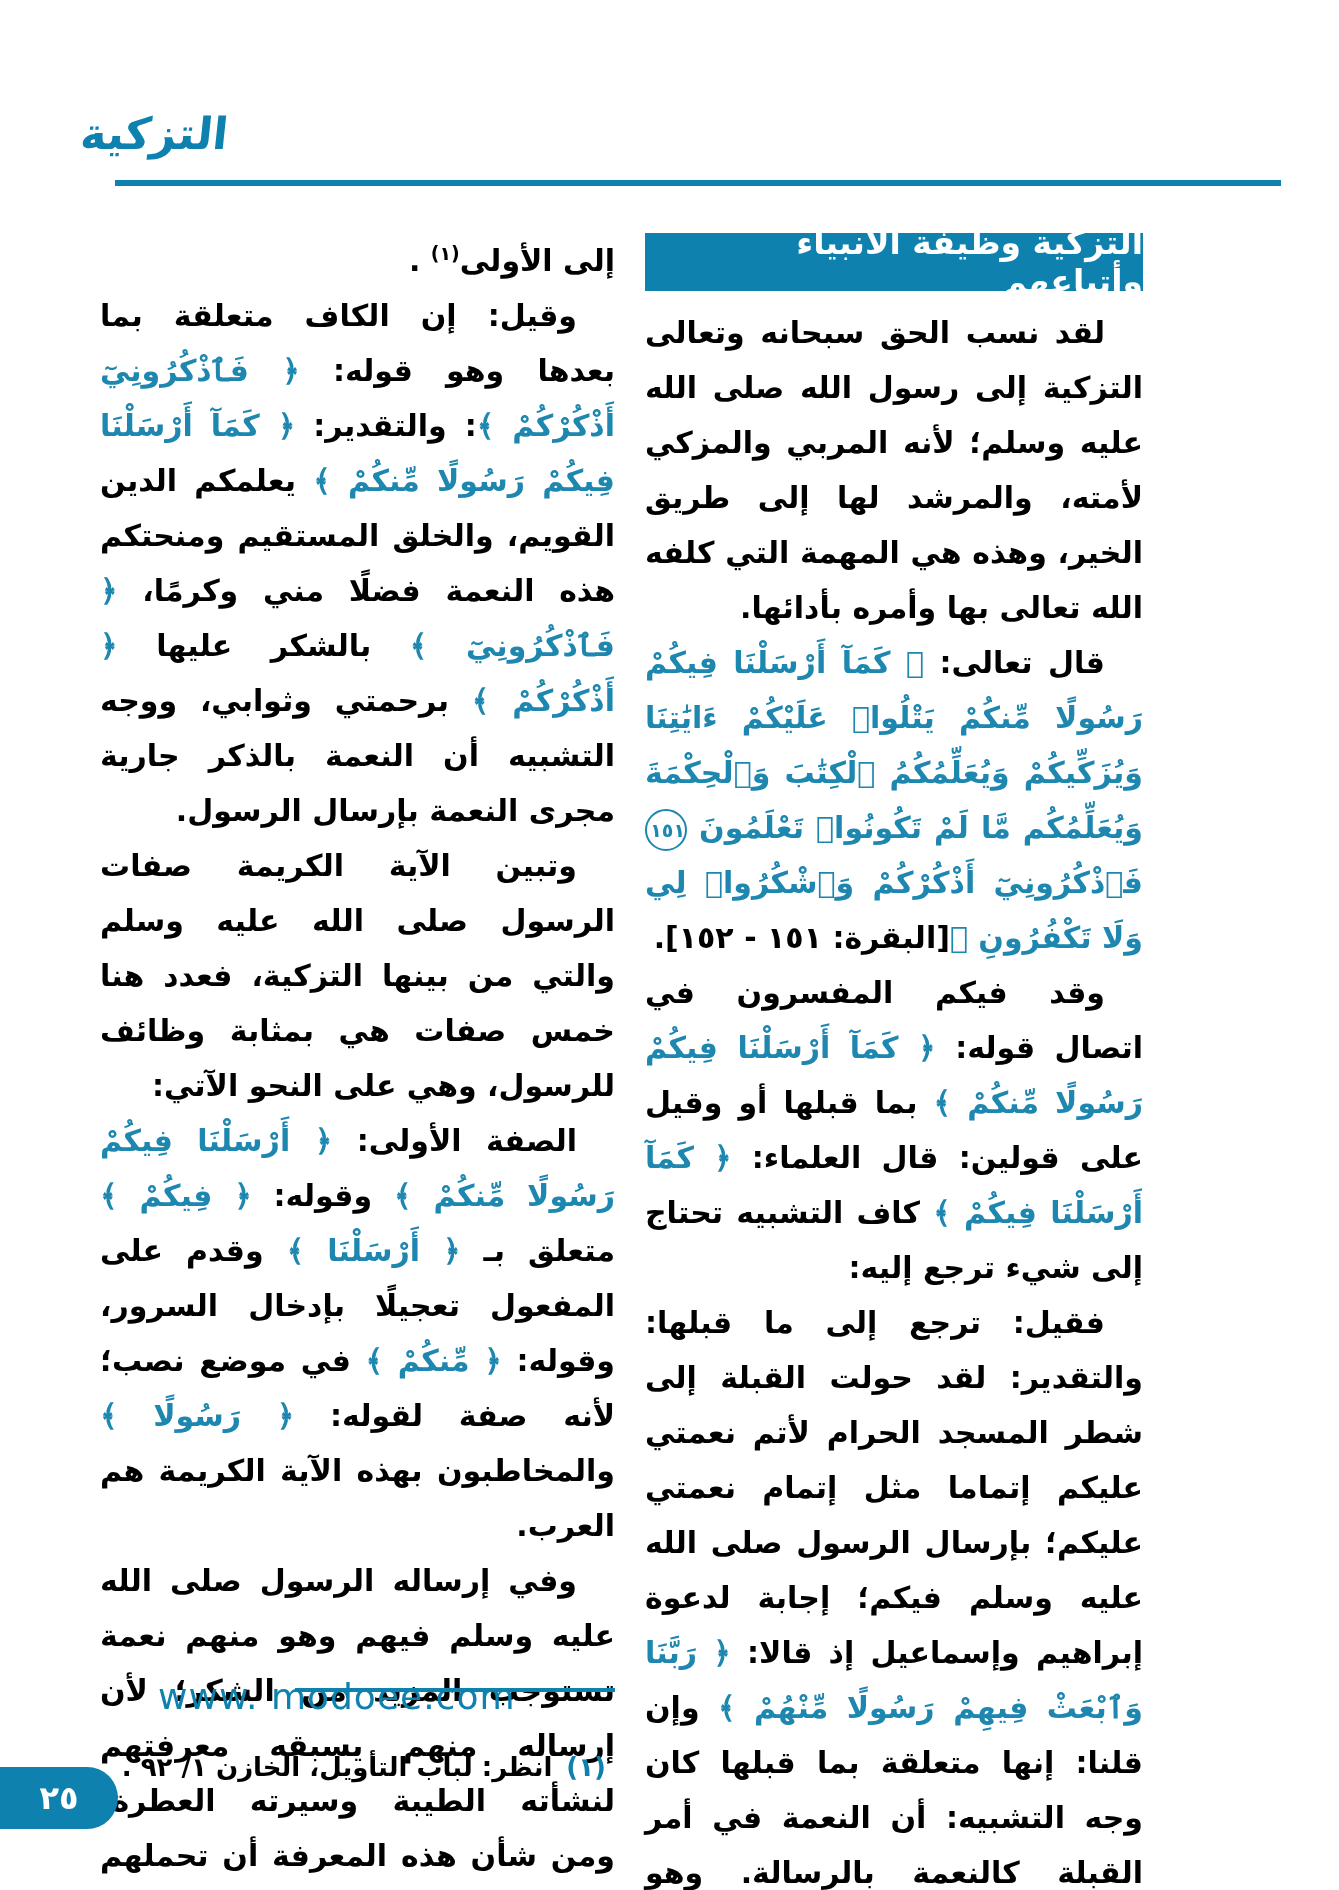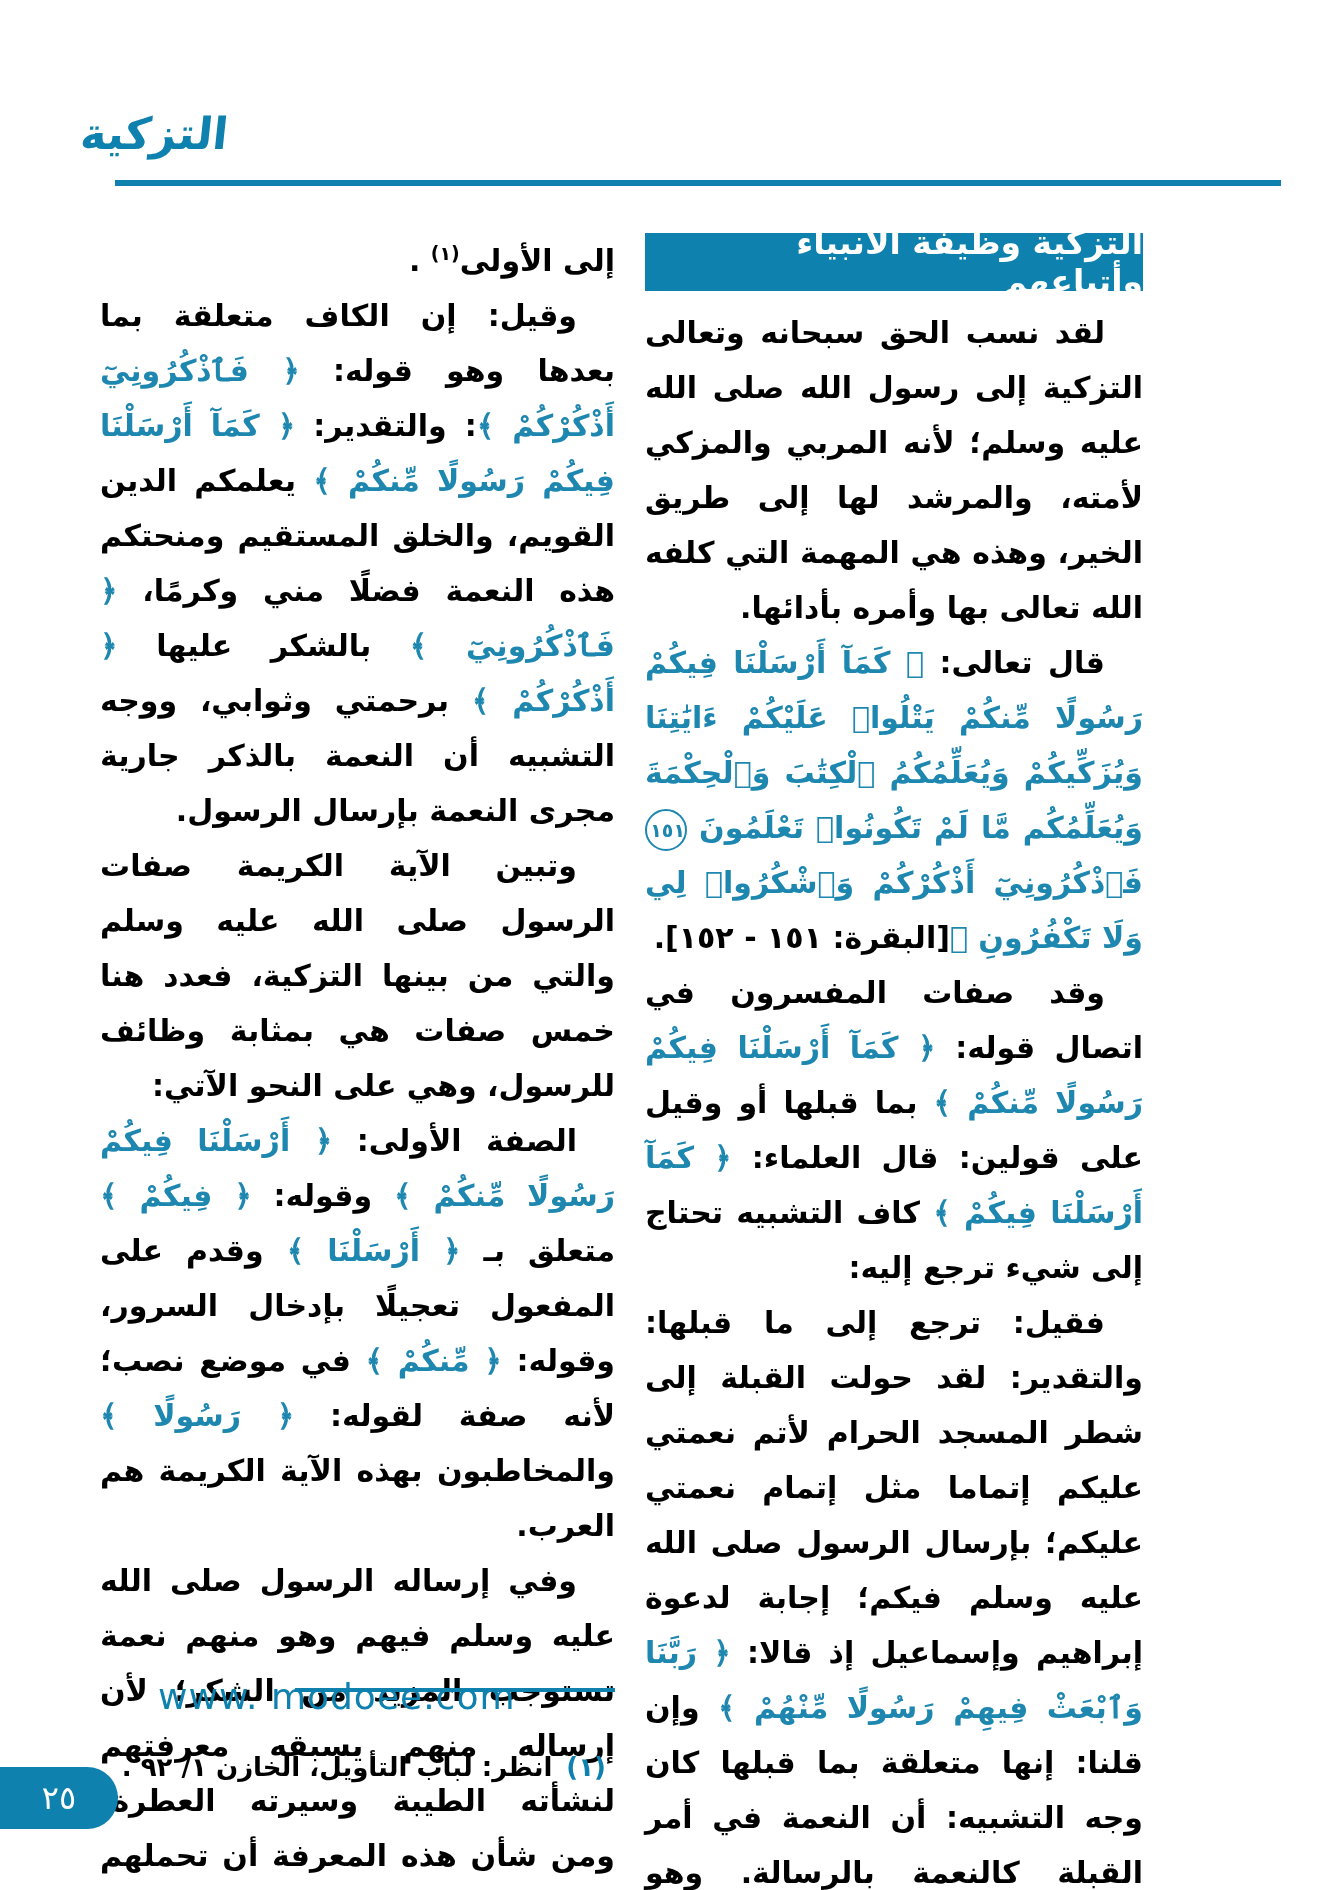--- a/index.html
+++ b/index.html
@@ -40,42 +40,42 @@
   .footnote-rule{position:absolute;left:295px;top:1688px;width:320px;height:4px;background:var(--accent);}
   .footnote{
     position:absolute;left:91px;top:1706px;width:515px;direction:rtl;
     font-size:26px;font-weight:bold;color:#000;line-height:44px;margin-top:39px;
   }
   .footnote .marker{color:var(--accent);margin-left:14px;}
   .page-tab{
     position:absolute;left:0;top:1767px;width:118px;height:62px;
     background:var(--accent);border-radius:0 32px 32px 0;
     color:#fff;display:flex;align-items:center;justify-content:center;
-    font-size:32px;font-weight:normal;
+    font-size:32px;font-weight:bold;
   }
   .website{
     position:absolute;left:158px;top:1676px;direction:ltr;
     color:var(--accent);font-size:36px;letter-spacing:1px;
   }
 </style>
 </head>
 <body>
 
 <div class="logo">التزكية</div>
 <div class="top-rule"></div>
 
 <div class="content">
   <div class="col col-right">
     <div class="section-box">
       <span>التزكية وظيفة الأنبياء وأتباعهم</span>
     </div>
     <div>
         <p class="para indent"><span>لقد نسب الحق سبحانه وتعالى التزكية إلى رسول الله صلى الله عليه وسلم؛ لأنه المربي والمزكي لأمته، والمرشد لها إلى طريق الخير، وهذه هي المهمة التي كلفه الله تعالى بها وأمره بأدائها.</span></p>
         <p class="para indent"><span>قال تعالى: </span><span class="quran">﴿ كَمَآ أَرْسَلْنَا فِيكُمْ رَسُولًا مِّنكُمْ يَتْلُوا۟ عَلَيْكُمْ ءَايَٰتِنَا وَيُزَكِّيكُمْ وَيُعَلِّمُكُمُ ٱلْكِتَٰبَ وَٱلْحِكْمَةَ وَيُعَلِّمُكُم مَّا لَمْ تَكُونُوا۟ تَعْلَمُونَ </span><span class="vnum">١٥١</span><span class="quran"> فَٱذْكُرُونِيٓ أَذْكُرْكُمْ وَٱشْكُرُوا۟ لِي وَلَا تَكْفُرُونِ ﴾</span><span>[البقرة: ١٥١ - ١٥٢].</span></p>
-        <p class="para indent"><span>وقد صفات المفسرون في اتصال قوله: </span><span class="quran">﴿ كَمَآ أَرْسَلْنَا فِيكُمْ رَسُولًا مِّنكُمْ ﴾</span><span> بما قبلها أو وقيل على قولين: قال العلماء: </span><span class="quran">﴿ كَمَآ أَرْسَلْنَا فِيكُمْ ﴾</span><span> كاف التشبيه تحتاج إلى شيء ترجع إليه:</span></p>
+        <p class="para indent"><span>وقد فيكم المفسرون في اتصال قوله: </span><span class="quran">﴿ كَمَآ أَرْسَلْنَا فِيكُمْ رَسُولًا مِّنكُمْ ﴾</span><span> بما قبلها أو وقيل على قولين: قال العلماء: </span><span class="quran">﴿ كَمَآ أَرْسَلْنَا فِيكُمْ ﴾</span><span> كاف التشبيه تحتاج إلى شيء ترجع إليه:</span></p>
         <p class="para indent"><span>فقيل: ترجع إلى ما قبلها: والتقدير: لقد حولت القبلة إلى شطر المسجد الحرام لأتم نعمتي عليكم إتماما مثل إتمام نعمتي عليكم؛ بإرسال الرسول صلى الله عليه وسلم فيكم؛ إجابة لدعوة إبراهيم وإسماعيل إذ قالا: </span><span class="quran">﴿ رَبَّنَا وَٱبْعَثْ فِيهِمْ رَسُولًا مِّنْهُمْ ﴾</span><span> وإن قلنا: إنها متعلقة بما قبلها كان وجه التشبيه: أن النعمة في أمر القبلة كالنعمة بالرسالة. وهو تشبيه يدل على عظم شأن تحويل القبلة</span></p>
       </div>
   </div>
   <div class="col col-left">
     <div>
         <p class="para"><span>إلى الأولى</span><span class="supref">(١)</span><span> .</span></p>
         <p class="para indent"><span>وقيل: إن الكاف متعلقة بما بعدها وهو قوله: </span><span class="quran">﴿ فَٱذْكُرُونِيٓ أَذْكُرْكُمْ ﴾</span><span>: والتقدير: </span><span class="quran">﴿ كَمَآ أَرْسَلْنَا فِيكُمْ رَسُولًا مِّنكُمْ ﴾</span><span> يعلمكم الدين القويم، والخلق المستقيم ومنحتكم هذه النعمة فضلًا مني وكرمًا، </span><span class="quran">﴿ فَٱذْكُرُونِيٓ ﴾</span><span> بالشكر عليها </span><span class="quran">﴿ أَذْكُرْكُمْ ﴾</span><span> برحمتي وثوابي، ووجه التشبيه أن النعمة بالذكر جارية مجرى النعمة بإرسال الرسول.</span></p>
         <p class="para indent"><span>وتبين الآية الكريمة صفات الرسول صلى الله عليه وسلم والتي من بينها التزكية، فعدد هنا خمس صفات هي بمثابة وظائف للرسول، وهي على النحو الآتي:</span></p>
         <p class="para indent"><span>الصفة الأولى: </span><span class="quran">﴿ أَرْسَلْنَا فِيكُمْ رَسُولًا مِّنكُمْ ﴾</span><span> وقوله: </span><span class="quran">﴿ فِيكُمْ ﴾</span><span> متعلق بـ </span><span class="quran">﴿ أَرْسَلْنَا ﴾</span><span> وقدم على المفعول تعجيلًا بإدخال السرور، وقوله: </span><span class="quran">﴿ مِّنكُمْ ﴾</span><span> في موضع نصب؛ لأنه صفة لقوله: </span><span class="quran">﴿ رَسُولًا ﴾</span><span> والمخاطبون بهذه الآية الكريمة هم العرب.</span></p>
         <p class="para indent"><span>وفي إرساله الرسول صلى الله عليه وسلم فيهم وهو منهم نعمة تستوجب المزيد من الشكر؛ لأن إرساله منهم يسبقه معرفتهم لنشأته الطيبة وسيرته العطرة، ومن شأن هذه المعرفة أن تحملهم على المسارعة إلى تصديقه والإيمان به، ولأن في إرساله فيهم وهو منهم شرف عظيم لهم، ومجد لا يعدله</span></p>

